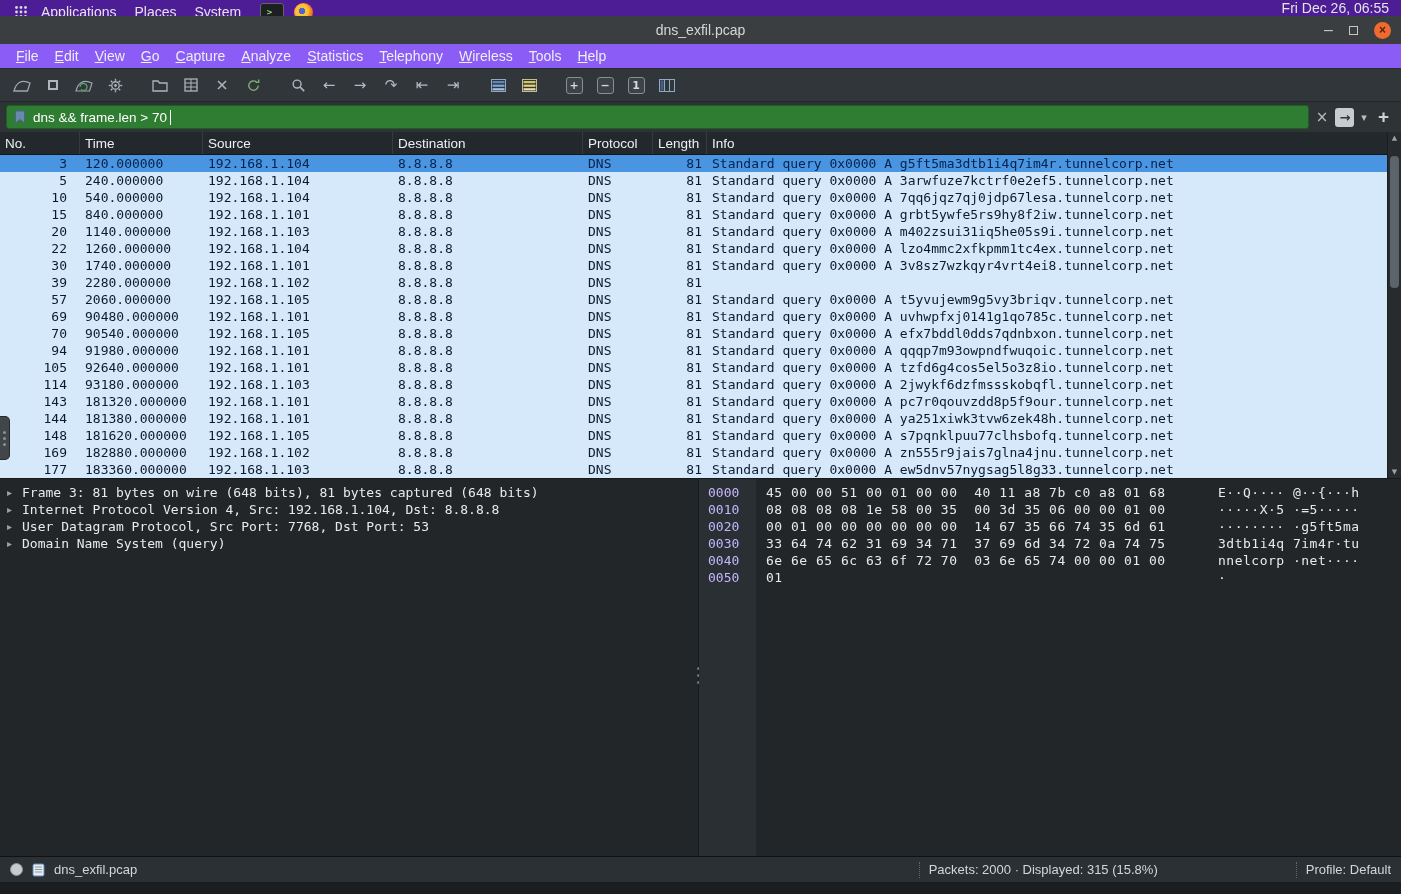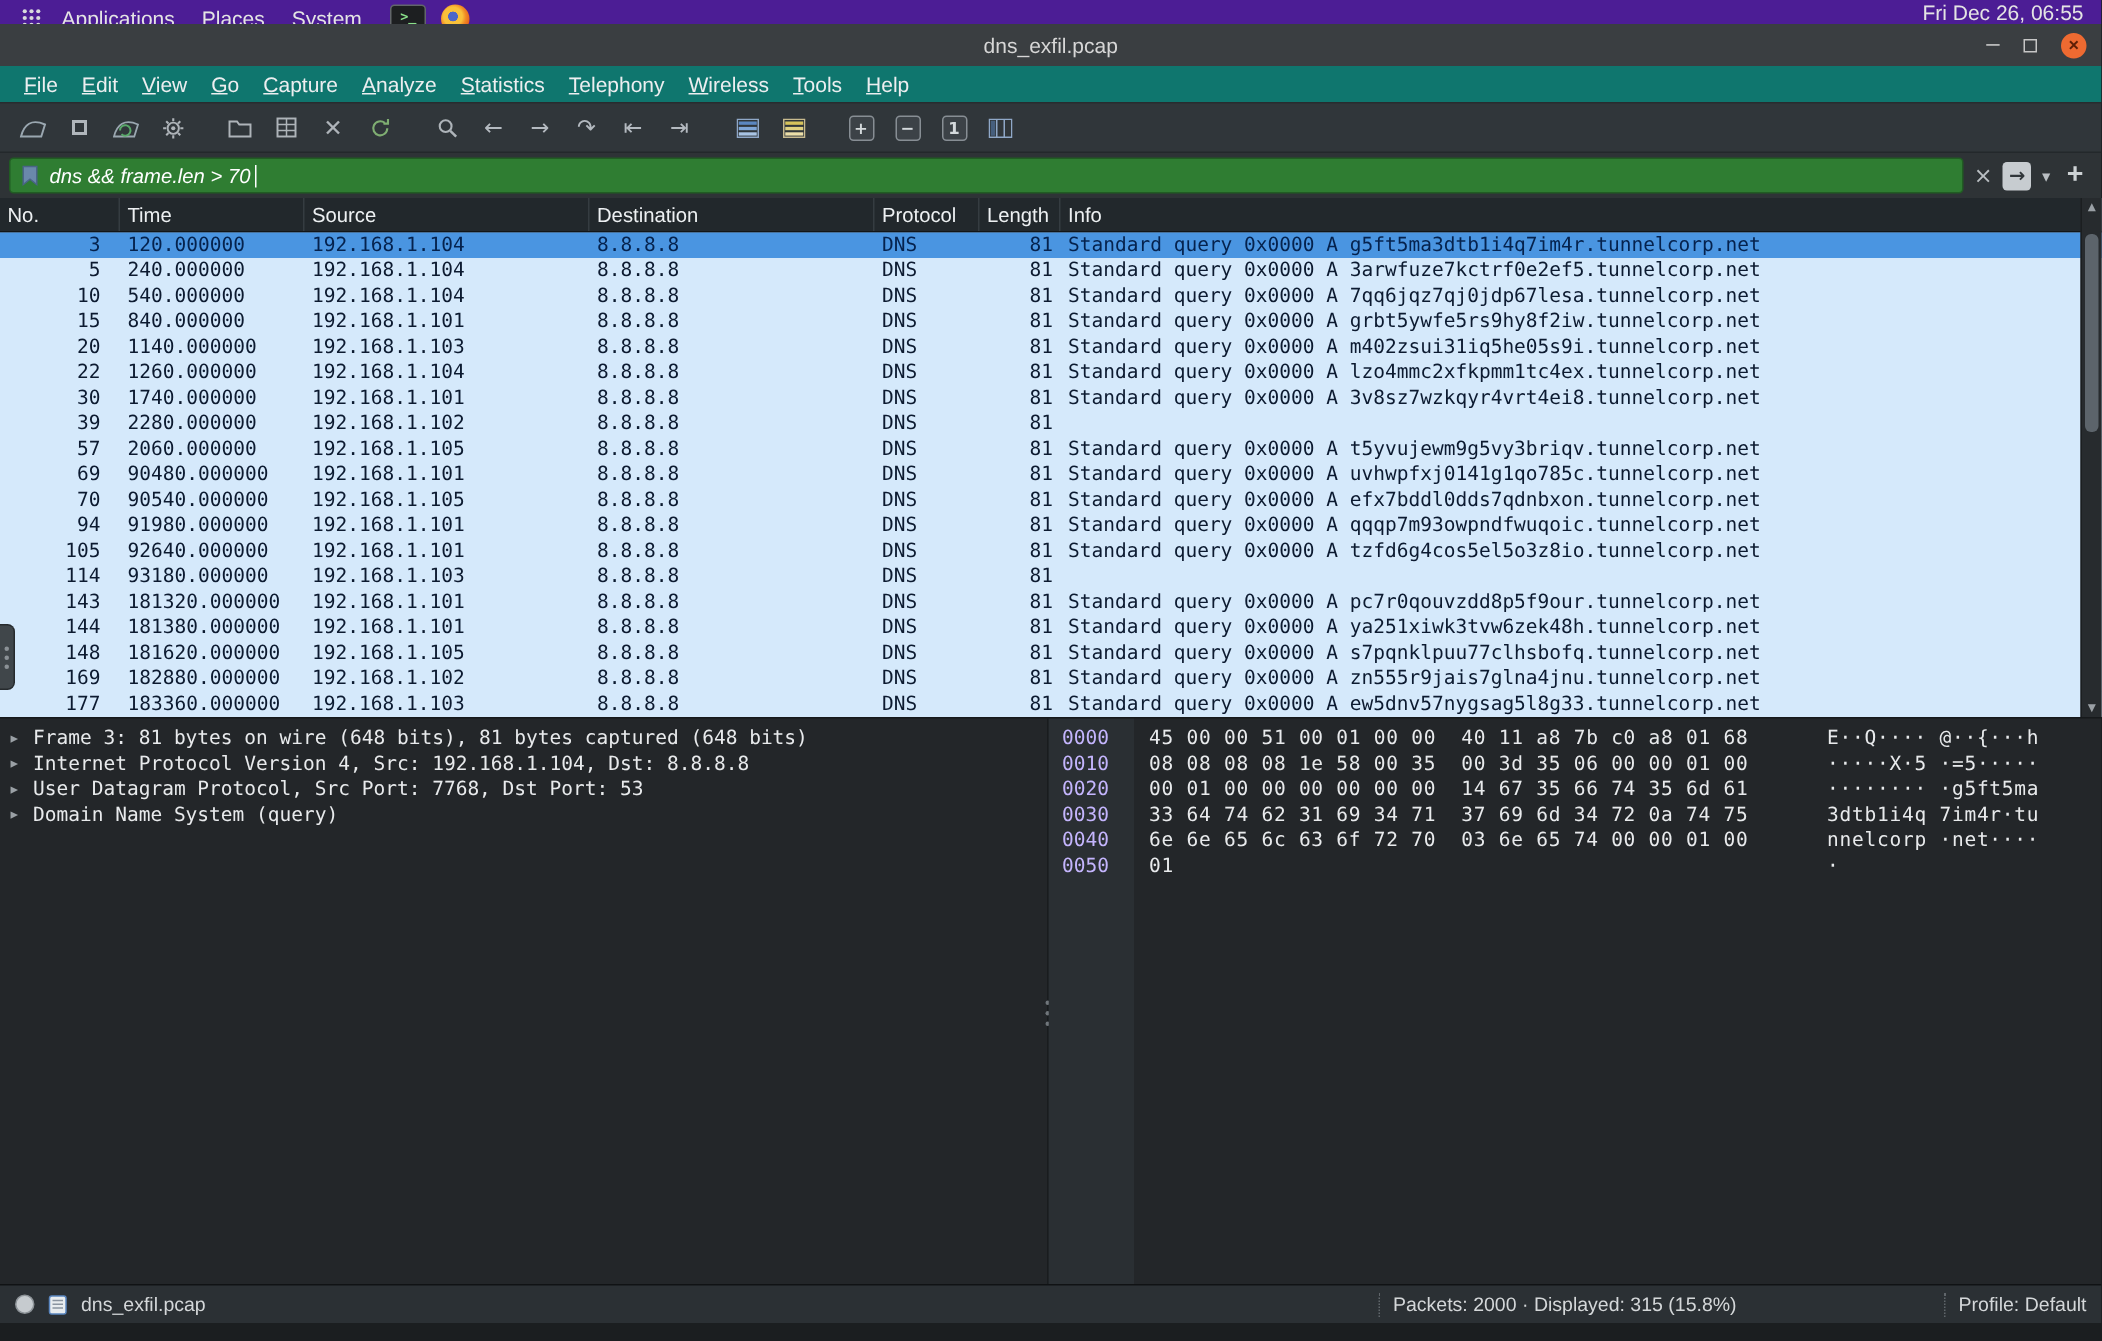--- a/index.html
+++ b/index.html
@@ -26,42 +26,42 @@
   
   .titlebar { height:28px; background:#3a3e41; position:relative; display:flex; align-items:center;
     justify-content:center; color:#d6d6d6; font-size:14px; }
   .tb-controls { position:absolute; right:10px; top:0; height:100%; display:flex; align-items:center; gap:16px; }
   .tb-min { color:#c6c6c6; font-size:16px; line-height:1; }
   .tb-max { width:9px; height:9px; border:1px solid #c6c6c6; display:inline-block; }
   .tb-close { width:17px; height:17px; border-radius:50%; background:#ee6a31; color:#5e1f06; font-size:12px;
     display:flex; align-items:center; justify-content:center; font-weight:bold; }
 
   
-  .menubar { height:24px; background:#0f766e; display:flex; align-items:center; padding-left:8px;
+  .menubar { height:24px; background:#8b5cf6; display:flex; align-items:center; padding-left:8px;
     color:#eceef0; font-size:14px; }
   .menu-item { display:inline-block; padding:2px 8px; }
   .menu-item::first-letter { text-decoration:underline; }
 
   
   .toolbar { height:34px; background:#30363a; border-top:1px solid #272c2f; border-bottom:1px solid #23282b;
     display:flex; align-items:center; padding:0 8px; gap:3px; }
   .tbtn { width:28px; height:26px; background:none; border:none; display:flex; align-items:center;
     justify-content:center; padding:0; border-radius:3px; cursor:default; }
   .tbtn.grp { margin-left:14px; }
   .glyph { color:#b4bac0; font-family:"DejaVu Sans", sans-serif; font-size:15px; line-height:1; }
   .icon-square { width:10px; height:10px; border:2px solid #b0b6bb; display:inline-block; }
   .boxed { width:17px; height:17px; border:1px solid #878e94; border-radius:3px; display:flex; align-items:center;
     justify-content:center; font-size:11px; font-weight:bold; color:#d4d9dc; background:#3c4247;
     font-family:"DejaVu Sans", sans-serif; }
 
   
   .filterbar { height:30px; background:#2e3336; display:flex; align-items:center; padding:0 6px; gap:7px; }
   .filter-field { flex:1; height:24px; background:#2f7d32; border:1px solid #215c23; border-radius:3px;
     display:flex; align-items:center; padding:0 7px; gap:7px; }
-  .filter-text { color:#ffffff; font-size:13.5px; white-space:pre;font-style:italic; }
+  .filter-text { color:#ffffff; font-size:13.5px; white-space:pre; }
   .caret-bar { width:1.5px; height:15px; background:#ffffff; margin-left:-4px; }
   .f-clear { color:#b9bec2; font-size:15px; font-family:"DejaVu Sans",sans-serif; }
   .f-apply { width:19px; height:19px; background:#c7ccd0; color:#30363a; border-radius:3px; display:flex;
     align-items:center; justify-content:center; font-size:13px; font-weight:bold; font-family:"DejaVu Sans",sans-serif; }
   .f-caret { color:#b9bec2; font-size:11px; font-family:"DejaVu Sans",sans-serif; }
   .f-add { color:#cdd2d5; font-size:19px; margin:0 6px 0 4px; font-weight:bold; }
 
   
   .packet-table { position:relative; height:346px; background:#d5e9fb; }
   .pl-header { display:flex; height:23px; background:#22282c; border-bottom:1px solid #121517;
@@ -464,20 +464,21 @@
       <span class="cell col-len">81</span>
       <span class="cell col-info">Standard query 0x0000 A tzfd6g4cos5el5o3z8io.tunnelcorp.net</span>
     </div>
       <div class="packet-row">
       <span class="cell col-no">114</span>
       <span class="cell col-time">93180.000000</span>
       <span class="cell col-src">192.168.1.103</span>
       <span class="cell col-dst">8.8.8.8</span>
       <span class="cell col-proto">DNS</span>
       <span class="cell col-len">81</span>
+      <span class="cell col-info">Standard query 0x0000 A 2jwykf6dzfmssskobqfl.tunnelcorp.net</span>
     </div>
       <div class="packet-row">
       <span class="cell col-no">143</span>
       <span class="cell col-time">181320.000000</span>
       <span class="cell col-src">192.168.1.101</span>
       <span class="cell col-dst">8.8.8.8</span>
       <span class="cell col-proto">DNS</span>
       <span class="cell col-len">81</span>
       <span class="cell col-info">Standard query 0x0000 A pc7r0qouvzdd8p5f9our.tunnelcorp.net</span>
     </div>

